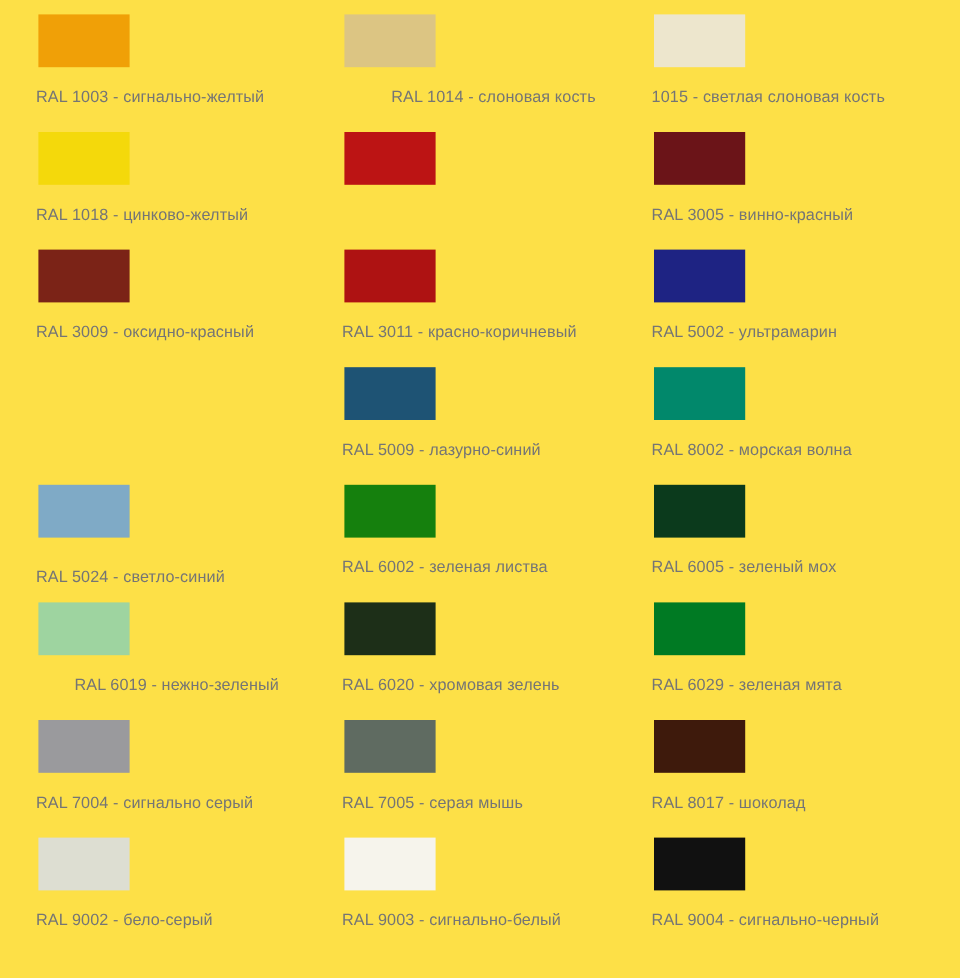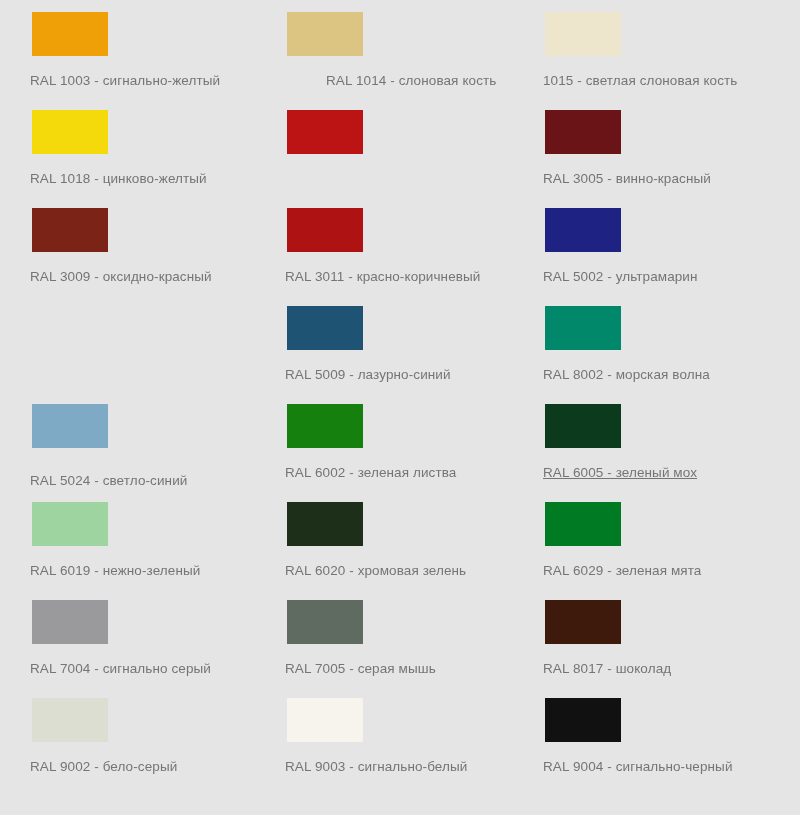--- a/index.html
+++ b/index.html
@@ -54,21 +54,21 @@
     color: #757575;
     letter-spacing: 0.1px;
     font-family: "Liberation Sans", "DejaVu Sans", sans-serif;
   }
   
   .color-row.last { height: 110px; }
 </style>
 </head>
 <body>
 
-<div id="chart" style="background: #e5e5e5;">
+<div id="chart" style="background: #fde047;">
     <div class="color-row">
       <div class="color-cell col-0">
         <div class="swatch" style="background: rgb(240, 160, 7);"></div>
         <div class="swatch-label" style="color: rgb(117, 117, 117);">RAL 1003 - сигнально-желтый</div>
       </div>
       <div class="color-cell col-1">
         <div class="swatch" style="background: rgb(220, 197, 131);"></div>
         <div class="swatch-label" style="color: rgb(117, 117, 117); margin-left: 41px;">RAL 1014 - слоновая кость</div>
       </div>
       <div class="color-cell col-2">
@@ -117,27 +117,27 @@
       <div class="color-cell col-0">
         <div class="swatch" style="background: rgb(127, 170, 198);"></div>
         <div class="swatch-label" style="color: rgb(117, 117, 117); margin-top: 8px;">RAL 5024 - светло-синий</div>
       </div>
       <div class="color-cell col-1">
         <div class="swatch" style="background: rgb(21, 128, 13);"></div>
         <div class="swatch-label" style="color: rgb(117, 117, 117);">RAL 6002 - зеленая листва</div>
       </div>
       <div class="color-cell col-2">
         <div class="swatch" style="background: rgb(11, 58, 28);"></div>
-        <div class="swatch-label" style="color: rgb(117, 117, 117); text-decoration: underline;">RAL 6005 - зеленый мох</div>
+        <div class="swatch-label" style="color: rgb(117, 117, 117);">RAL 6005 - зеленый мох</div>
       </div>
     </div>
     <div class="color-row">
       <div class="color-cell col-0">
         <div class="swatch" style="background: rgb(158, 212, 160);"></div>
-        <div class="swatch-label" style="color: rgb(117, 117, 117);">RAL 6019 - нежно-зеленый</div>
+        <div class="swatch-label" style="color: rgb(117, 117, 117); margin-left: 32px;">RAL 6019 - нежно-зеленый</div>
       </div>
       <div class="color-cell col-1">
         <div class="swatch" style="background: rgb(29, 47, 24);"></div>
         <div class="swatch-label" style="color: rgb(117, 117, 117);">RAL 6020 - хромовая зелень</div>
       </div>
       <div class="color-cell col-2">
         <div class="swatch" style="background: rgb(0, 122, 35);"></div>
         <div class="swatch-label" style="color: rgb(117, 117, 117);">RAL 6029 - зеленая мята</div>
       </div>
     </div>

